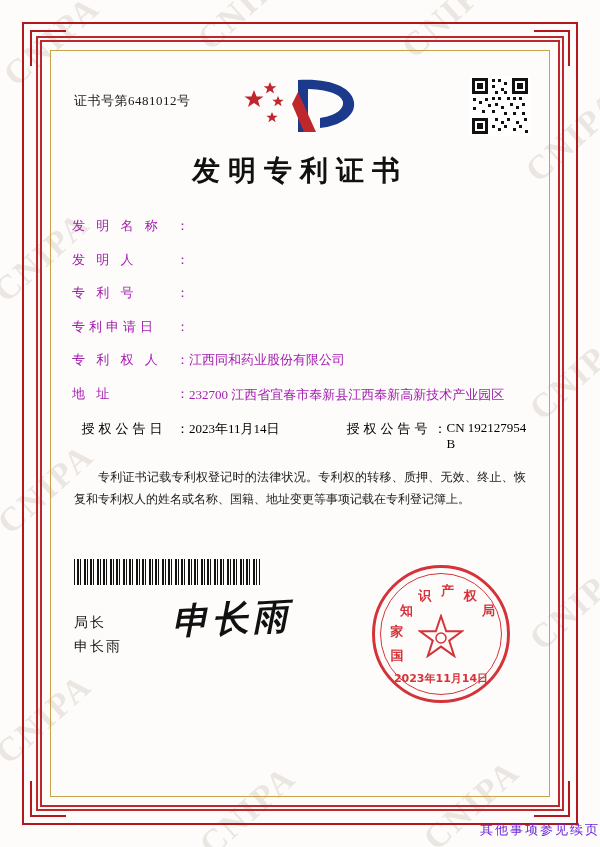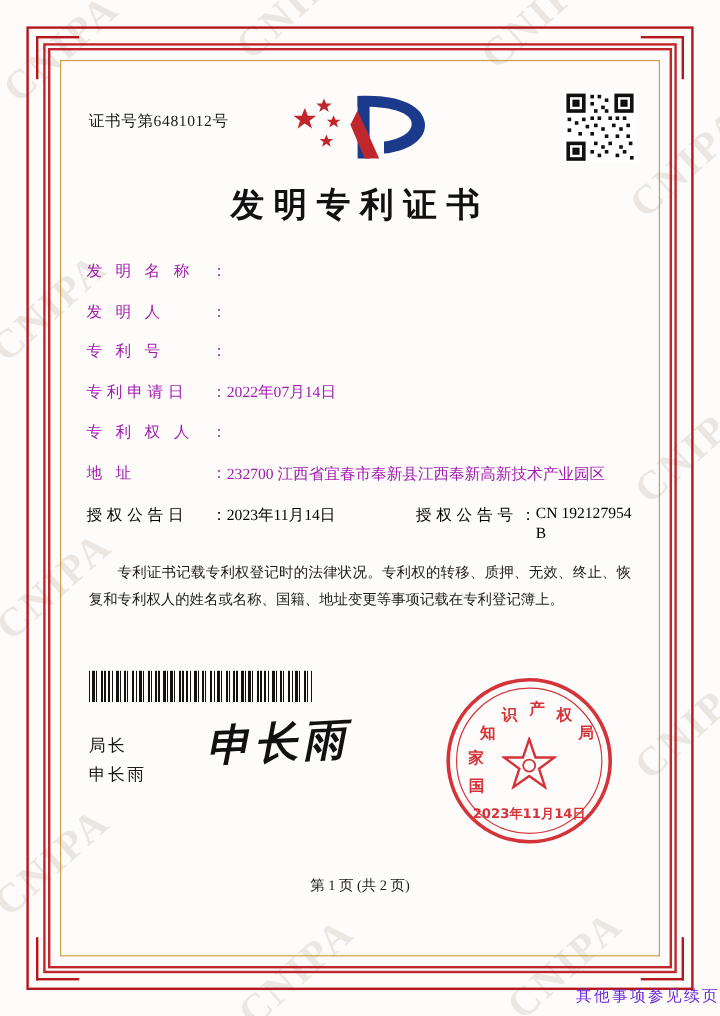--- a/index.html
+++ b/index.html
@@ -145,21 +145,21 @@
   }
   .half {
     display: flex;
     align-items: flex-start;
   }
   .half .lbl {
     letter-spacing: 4px;
     white-space: nowrap;
   }
   .half.left { width: 290px; }
-  .half.left .lbl { width: 104px; flex: 0 0 104px; }
+  .half.left .lbl { width: 104px; flex: 0 0 104px; text-align: center; }
   .half.right .lbl { flex: 0 0 auto; margin-right: 2px; }
 
   .para {
     font-size: 12px;
     line-height: 1.85;
     color: #1a1a1a;
     text-align: justify;
     text-indent: 24px;
     padding: 0 12px;
     margin-top: 18px;
@@ -394,26 +394,26 @@
       </div>
 
       <div class="field">
         <span class="lbl">专 利 号</span>
         <span class="colon">：</span>
       </div>
 
       <div class="field">
         <span class="lbl">专利申请日</span>
         <span class="colon">：</span>
-        <span class="val">2022年07月14日</span>
       </div>
 
       <div class="field">
         <span class="lbl">专 利 权 人</span>
         <span class="colon">：</span>
+        <span class="val">江西同和药业股份有限公司</span>
       </div>
 
       <div class="field">
         <span class="lbl">地 址</span>
         <span class="colon">：</span>
         <span class="val wrap">232700 江西省宜春市奉新县江西奉新高新技术产业园区</span>
       </div>
 
       <div class="field-split">
         <div class="half left">
@@ -455,19 +455,18 @@
         </div>
         <div class="star">
           <svg viewBox="0 0 46 44" width="46" height="44">
             <polygon points="23,2 28.2,17.2 44,17.2 31.2,26.6 36.2,42 23,32.6 9.8,42 14.8,26.6 2,17.2 17.8,17.2" fill="none" stroke="#d2232a" stroke-width="2"></polygon>
             <circle cx="23" cy="24" r="5" fill="none" stroke="#d2232a" stroke-width="1.5"></circle>
           </svg>
         </div>
         <div class="date">2023年11月14日</div>
       </div>
 
-      <div class="page-no">第 1 页 (共 2 页)</div>
     </div>
 
   </div>
 </div>
 
 <div class="footer-note">其他事项参见续页</div>
 
 </body></html>

